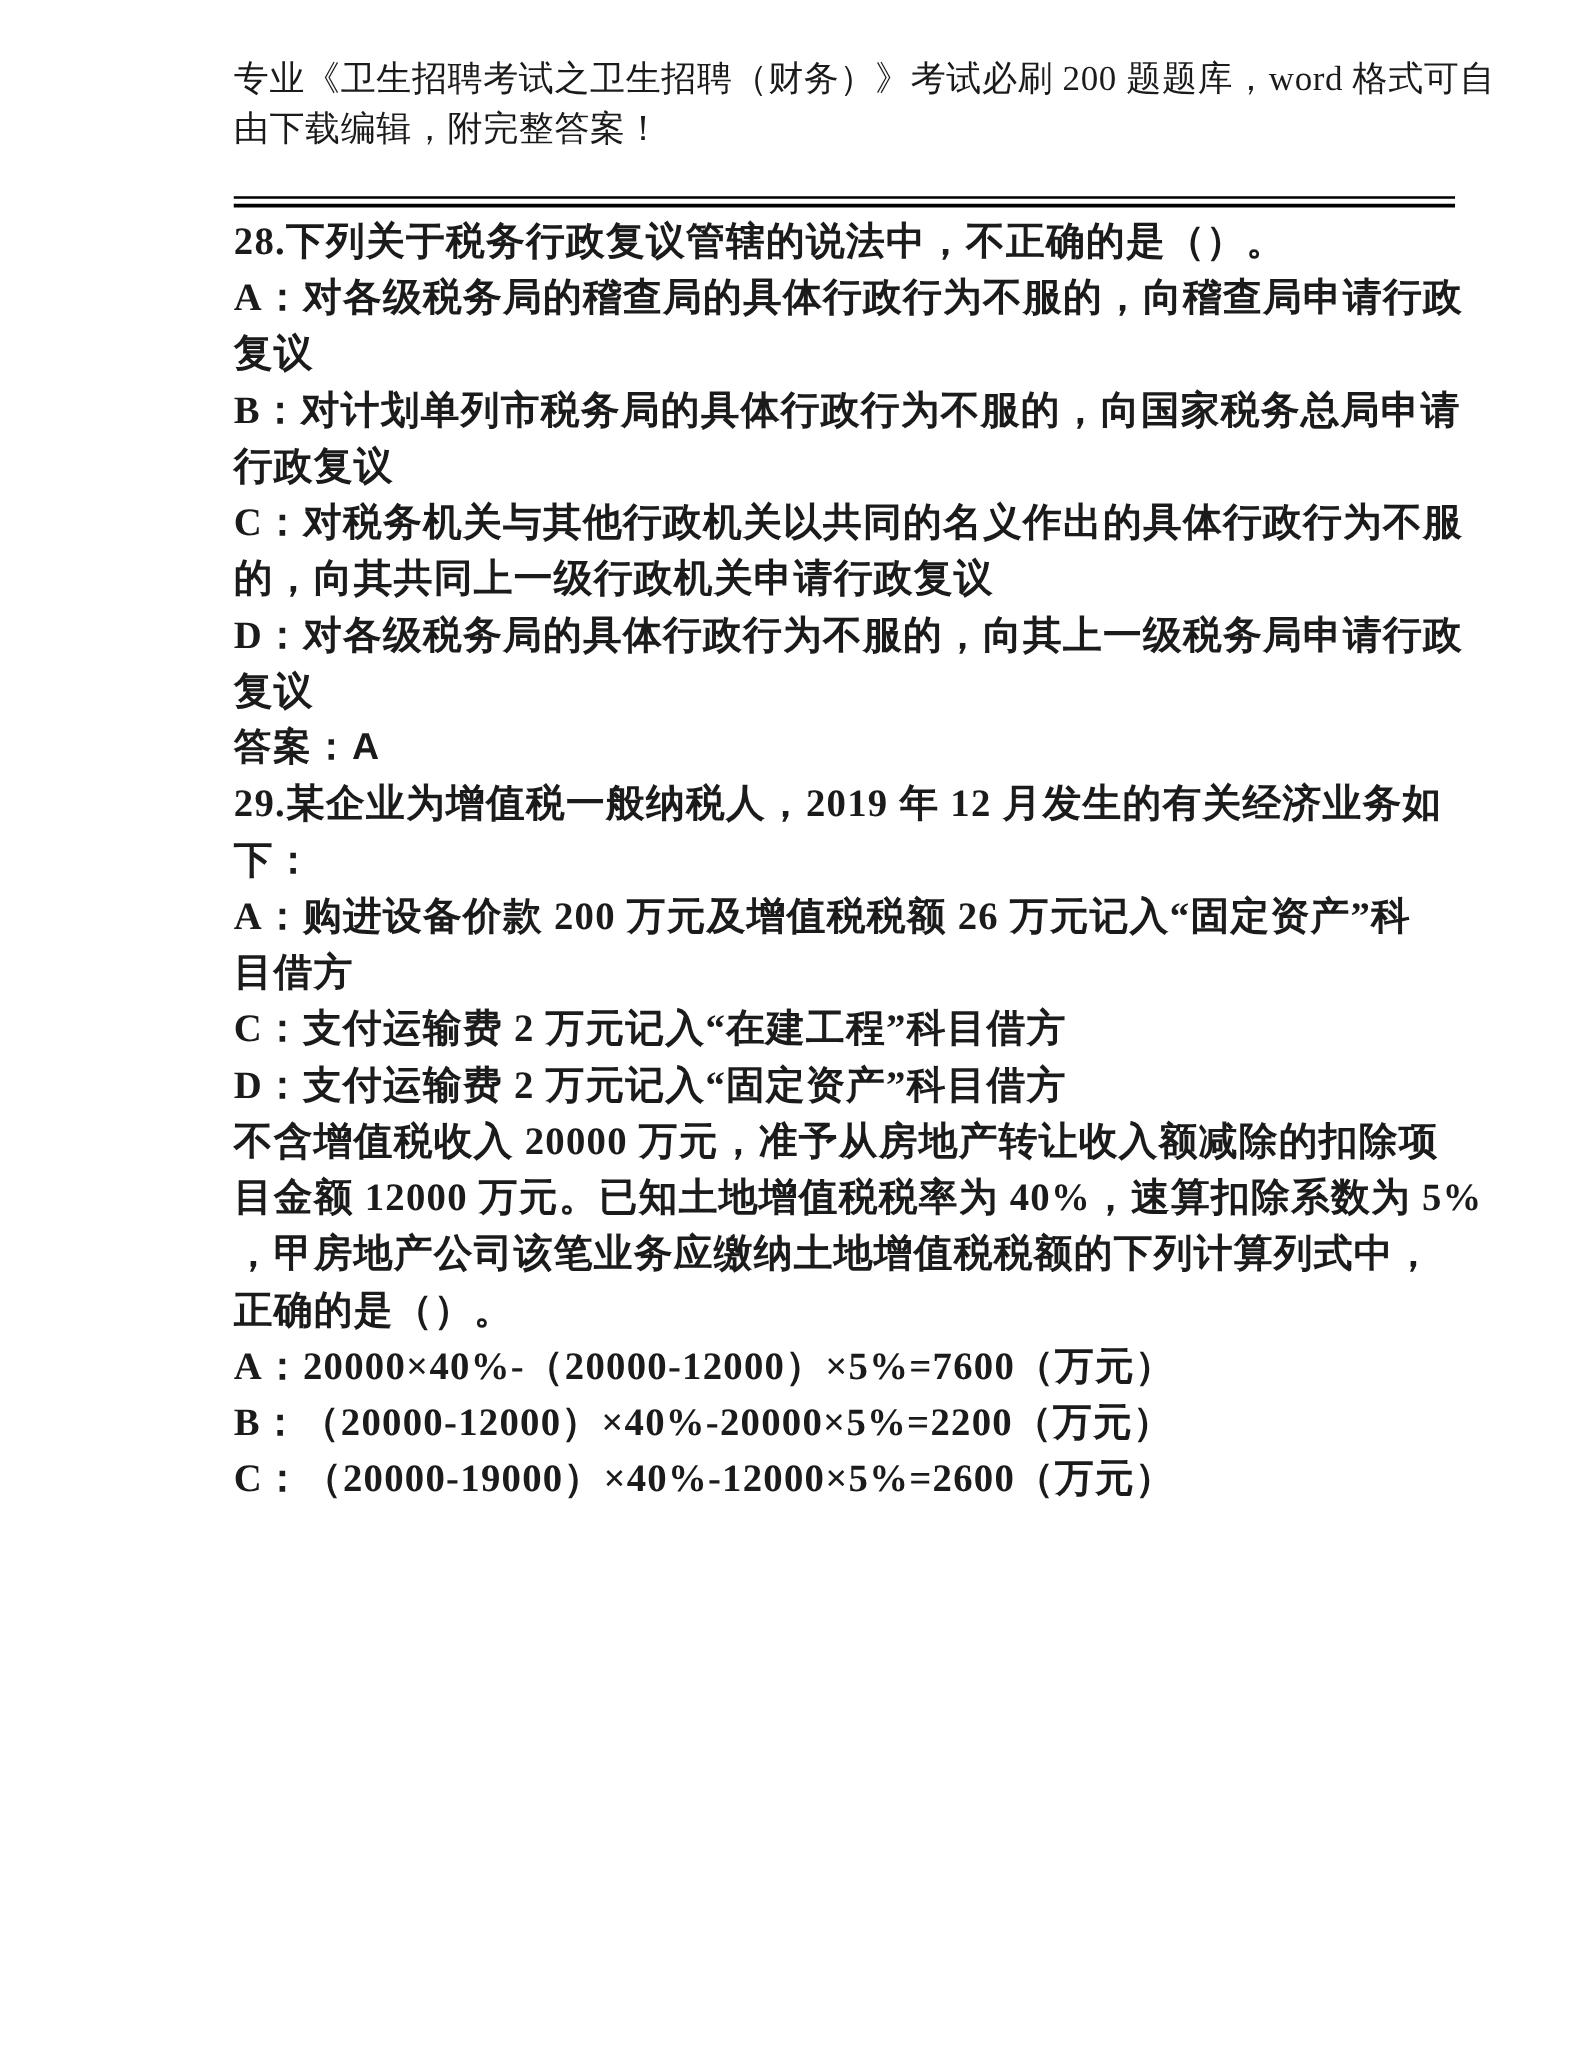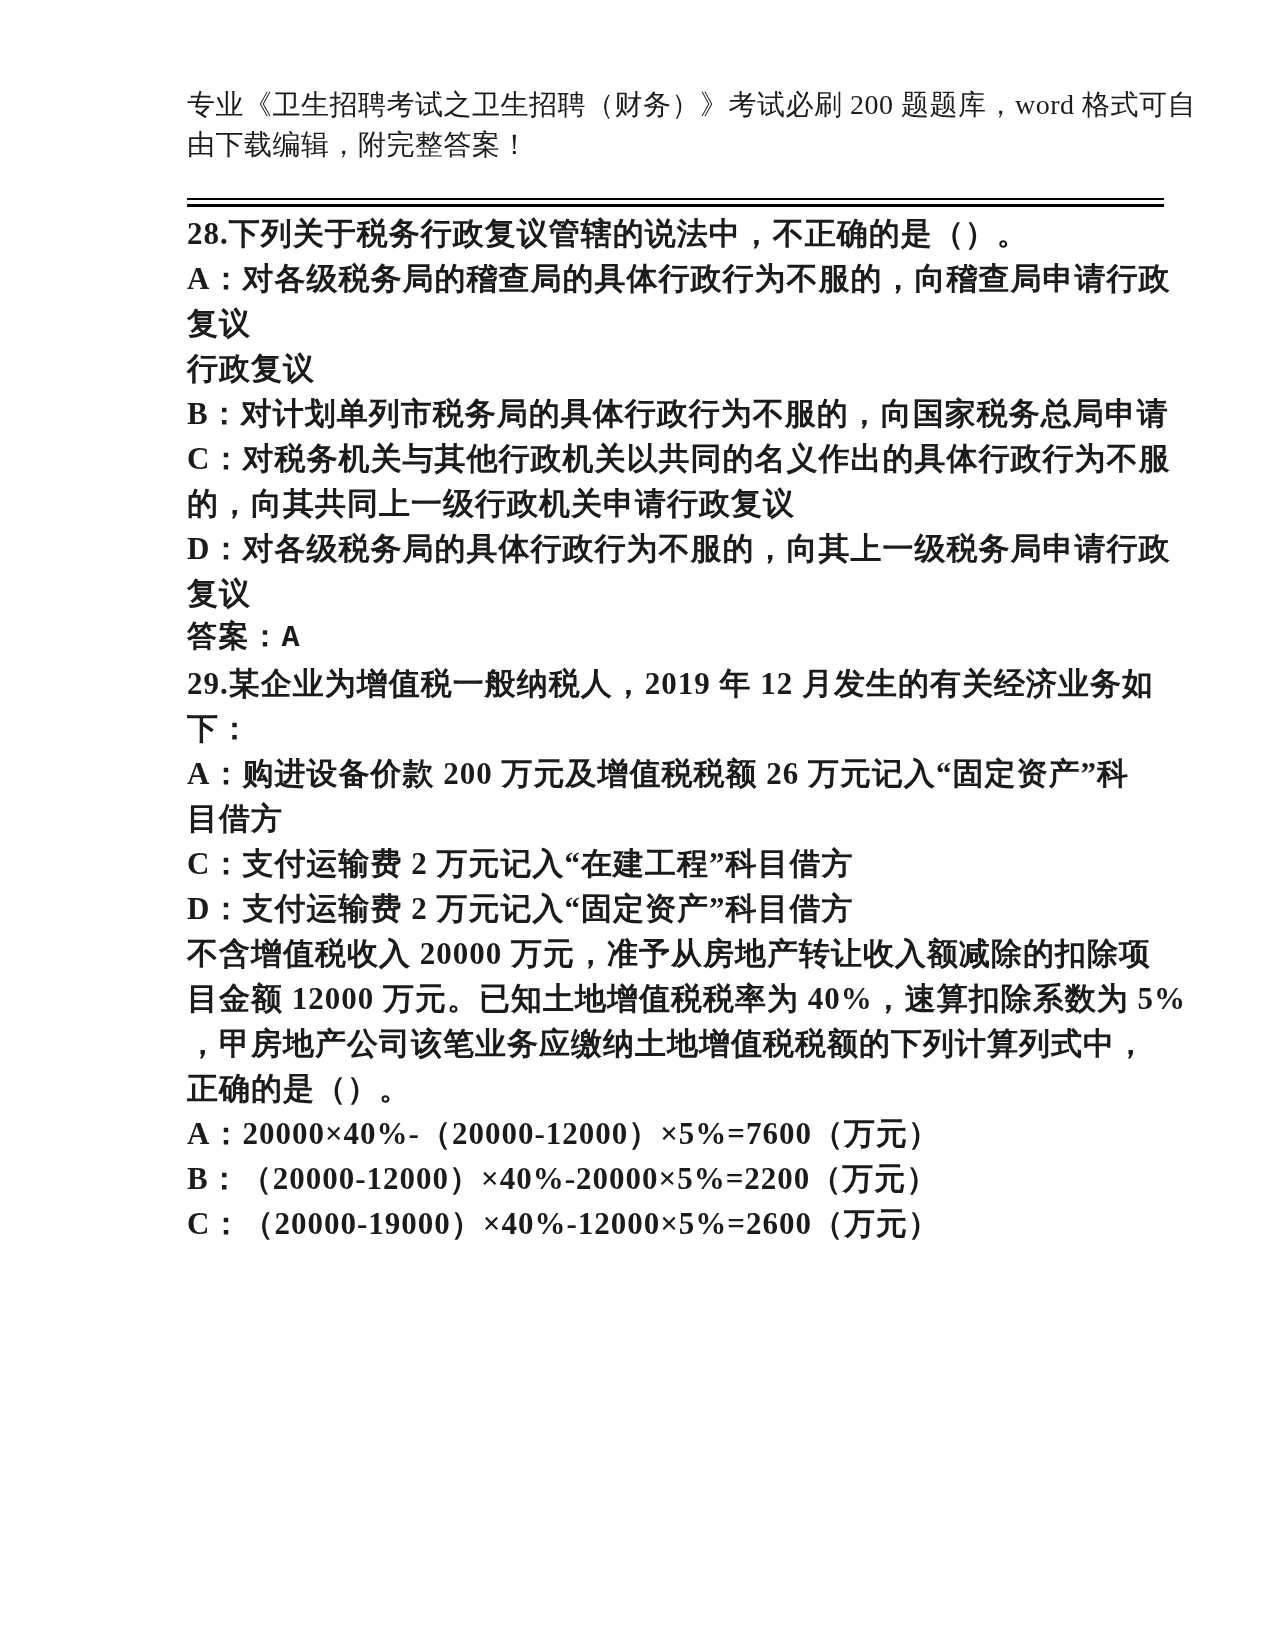--- a/index.html
+++ b/index.html
@@ -12,21 +12,21 @@
     height: 1650px;
     overflow: hidden;
     font-family: "Liberation Serif", "DejaVu Serif", serif;
     color: #1b1b1b;
   }
   .doc {
     margin-left: 187px;
     width: 977px;
   }
   .doc-header {
-    padding-top: 85px;
+    padding-top: 44px;
   }
   .header-line {
     font-size: 28px;
     line-height: 40px;
     letter-spacing: 0.5px;
     white-space: pre;
   }
   .header-rule {
     margin-top: 33px;
     width: 977px;
@@ -40,21 +40,21 @@
   .question + .question {
   }
   .line {
     font-size: 31px;
     line-height: 45px;
     letter-spacing: 1px;
     white-space: pre;
     font-weight: bold;
   }
   .answer {
-    font-family: Liberation Mono, monospace;
+    font-family: Liberation Sans, sans-serif;
     font-weight: 600;
     font-size: 30px;
     letter-spacing: 1.5px;
   }
 </style>
 </head>
 <body>
 
 <div class="doc">
 
@@ -63,22 +63,22 @@
     <div class="header-line">由下载编辑，附完整答案！</div>
     <div class="header-rule"></div>
   </header>
 
   <main class="doc-body">
 
     <section class="question">
       <div class="line stem">28.下列关于税务行政复议管辖的说法中，不正确的是（）。</div>
       <div class="line option">A：对各级税务局的稽查局的具体行政行为不服的，向稽查局申请行政</div>
       <div class="line option">复议</div>
+      <div class="line option">B：对计划单列市税务局的具体行政行为不服的，向国家税务总局申请</div>
       <div class="line option">行政复议</div>
-      <div class="line option">B：对计划单列市税务局的具体行政行为不服的，向国家税务总局申请</div>
       <div class="line option">C：对税务机关与其他行政机关以共同的名义作出的具体行政行为不服</div>
       <div class="line option">的，向其共同上一级行政机关申请行政复议</div>
       <div class="line option">D：对各级税务局的具体行政行为不服的，向其上一级税务局申请行政</div>
       <div class="line option">复议</div>
       <div class="line answer">答案：A</div>
     </section>
 
     <section class="question">
       <div class="line stem">29.某企业为增值税一般纳税人，2019 年 12 月发生的有关经济业务如</div>
       <div class="line stem">下：</div>

